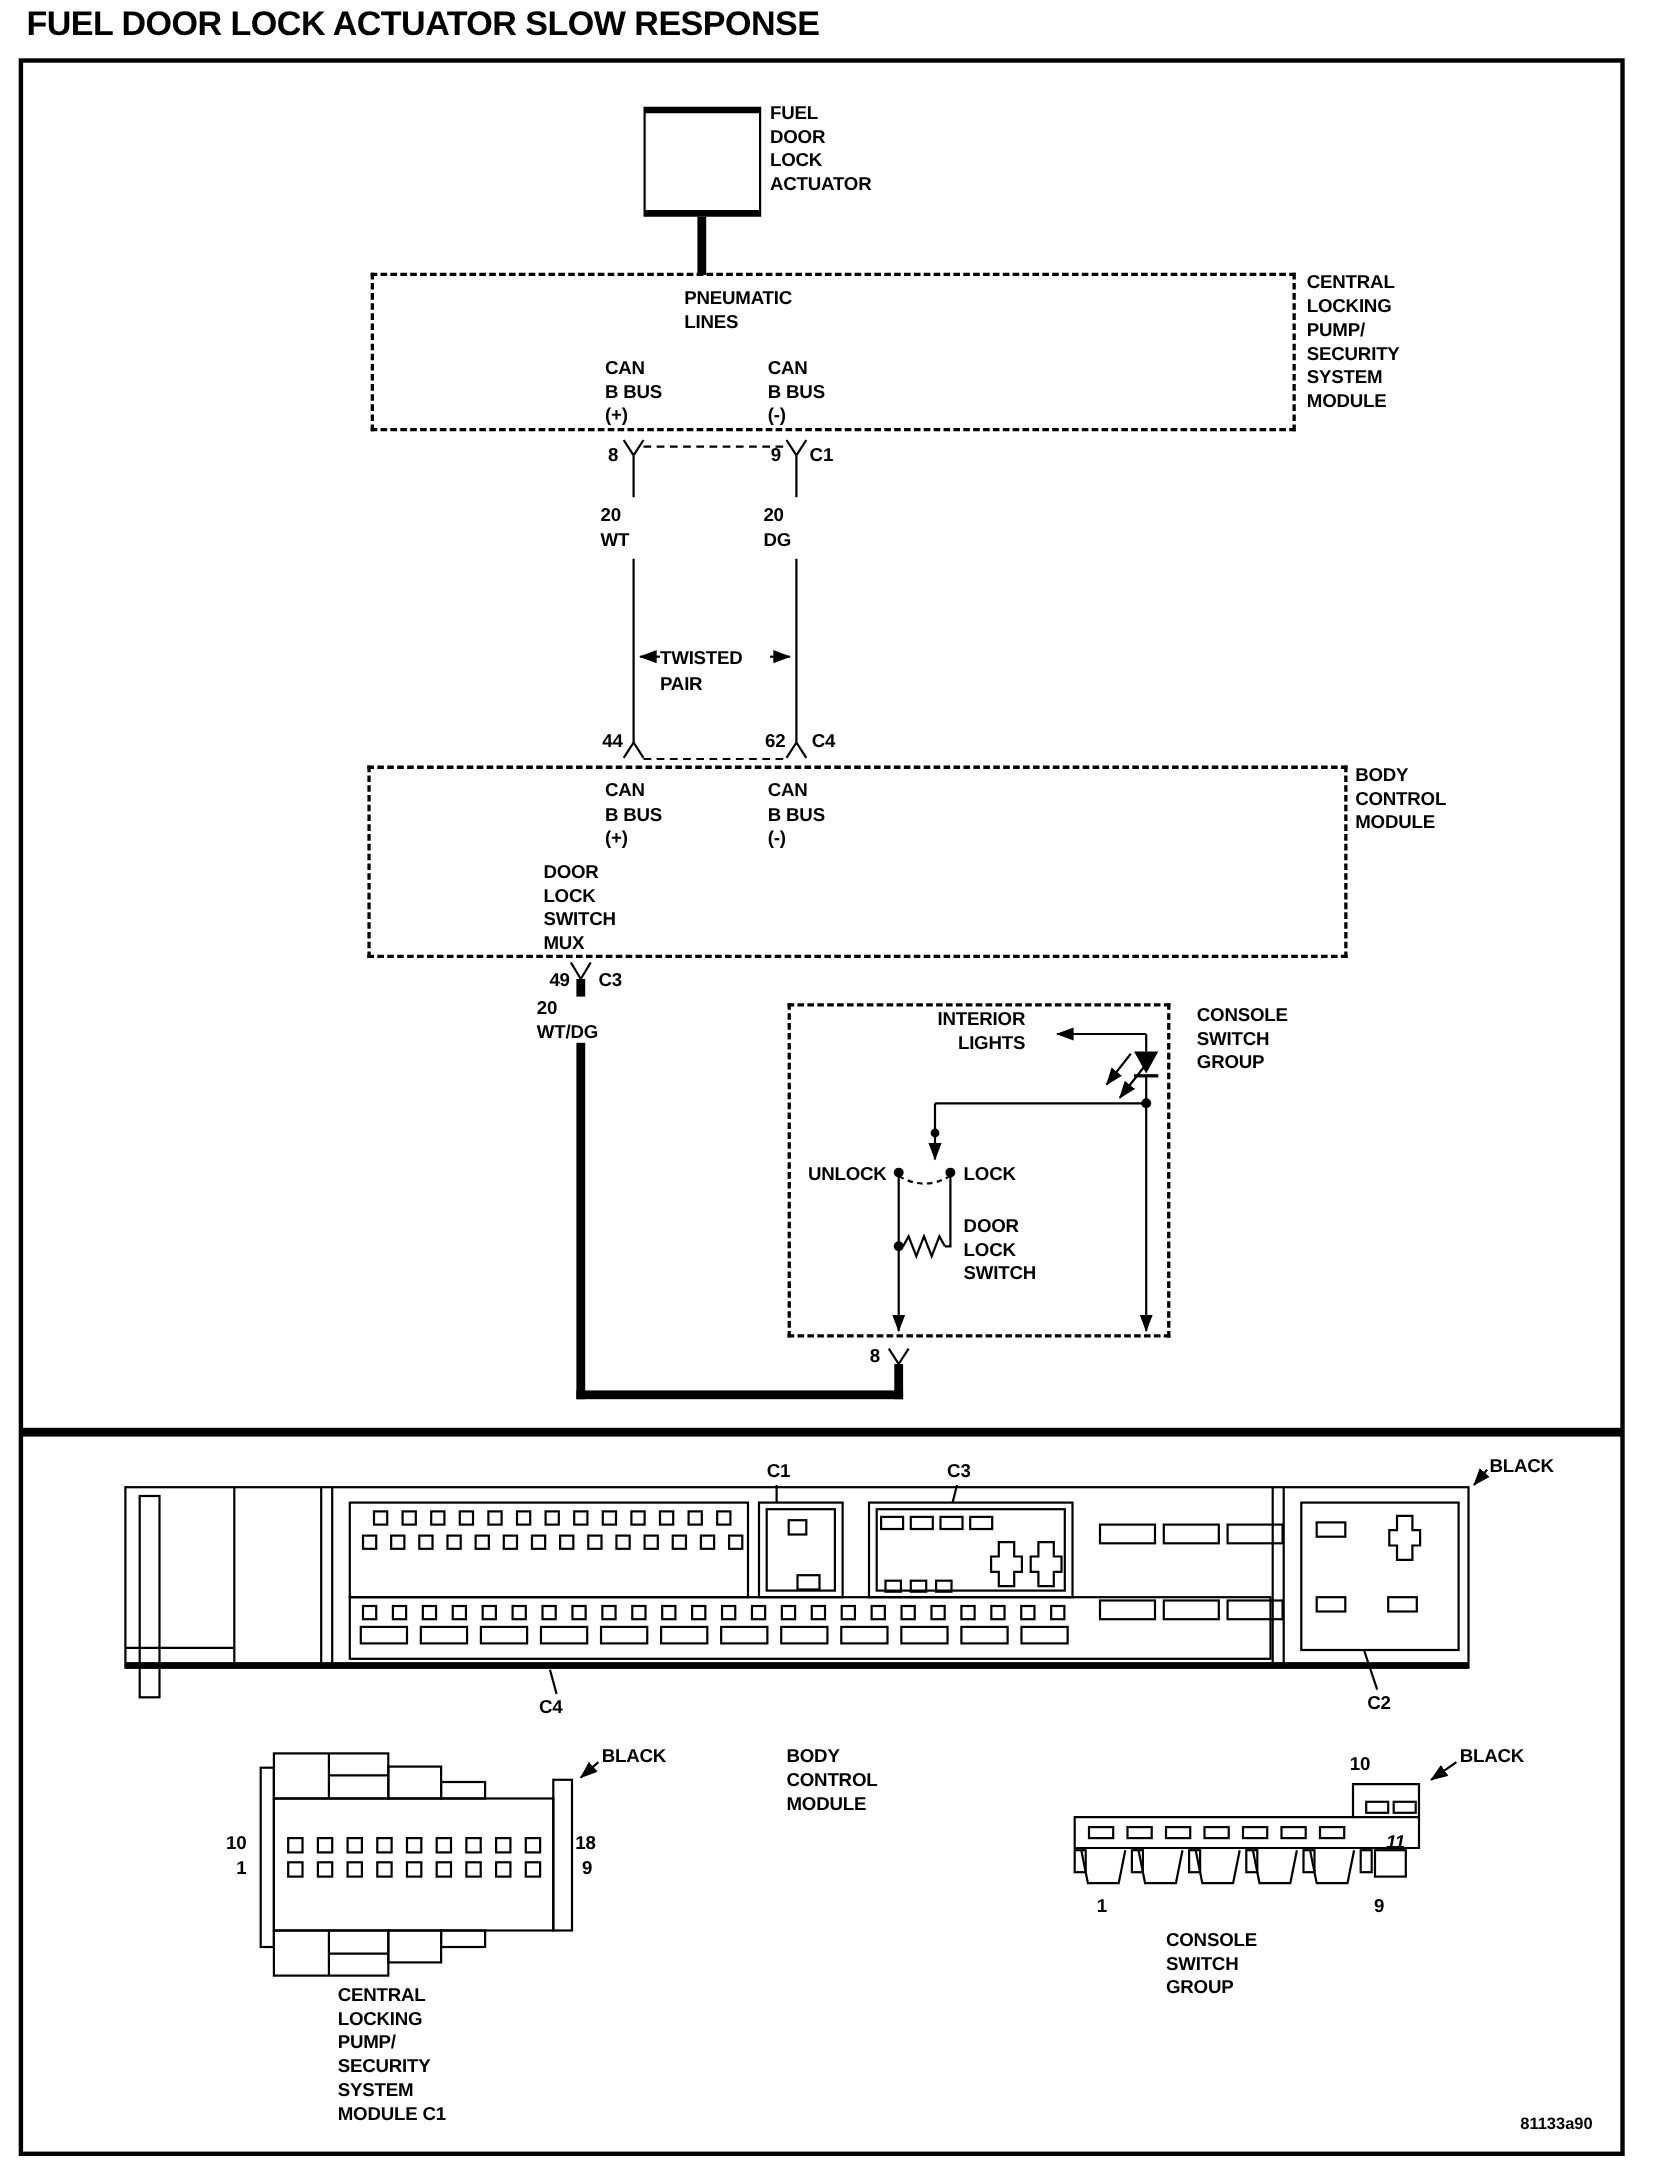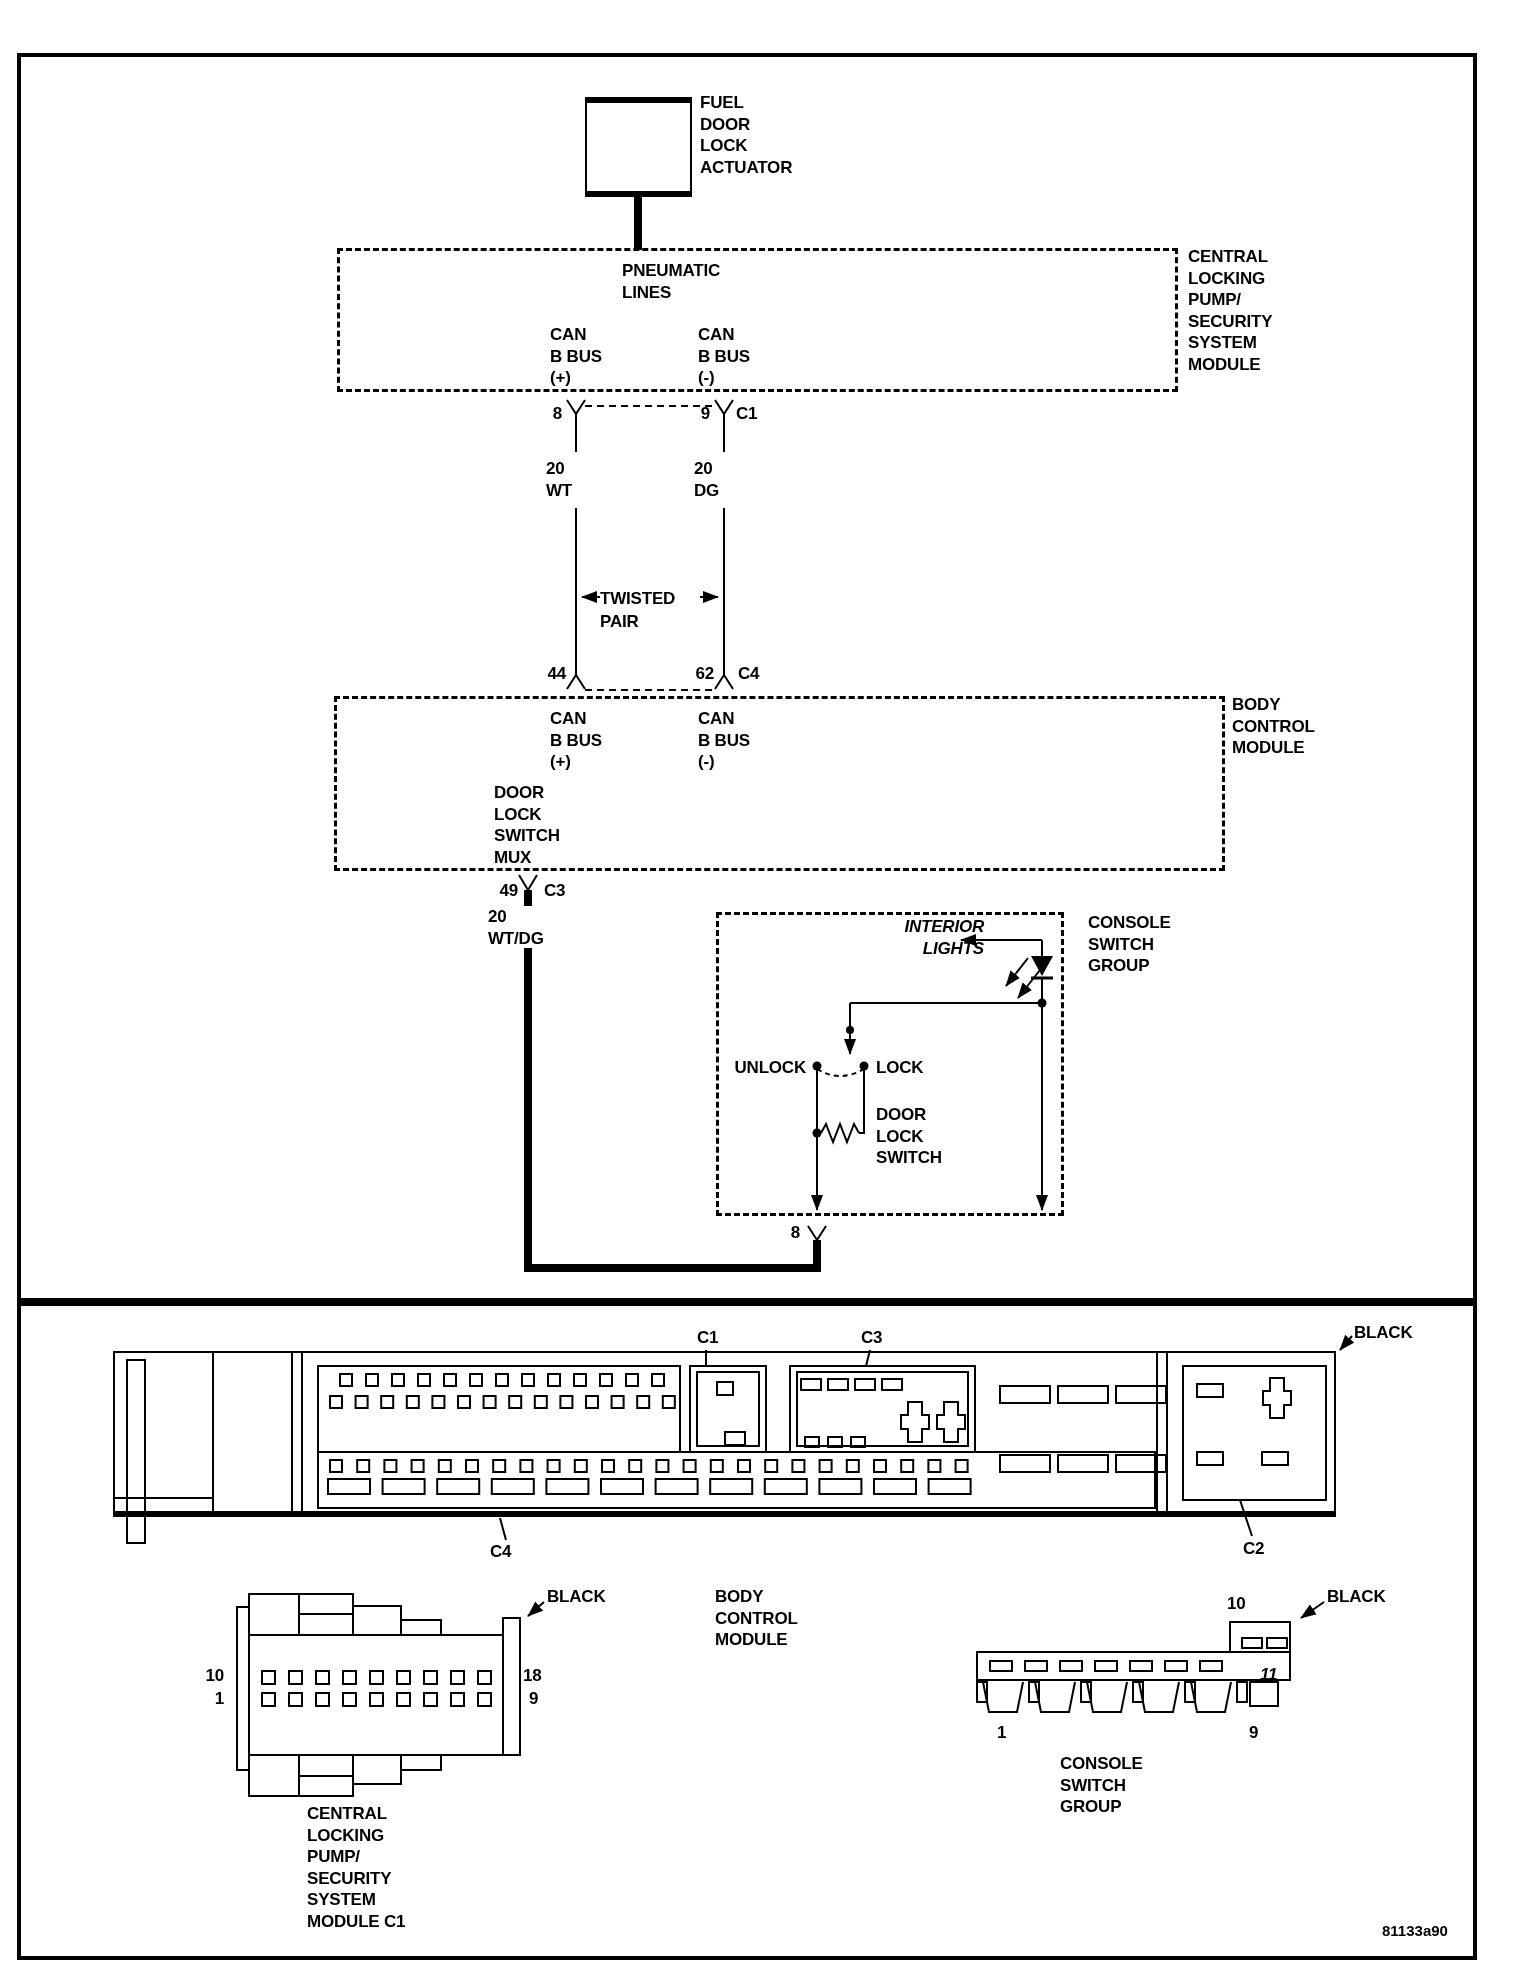--- a/index.html
+++ b/index.html
@@ -19,20 +19,21 @@
   #module2-box{left:334px;top:696px;width:891px;height:175px;}
   #console-box{left:716px;top:912px;width:348px;height:304px;}
   #art{position:absolute;left:0;top:0;pointer-events:none;}
   #footer-code{position:absolute;left:1382px;top:1922px;font:bold 15px "Liberation Sans",sans-serif;}
 </style>
 </head>
 <body>
 
 <div id="canvas">
 
+  <div id="title" class="t0">FUEL DOOR LOCK ACTUATOR SLOW RESPONSE</div>
   <div id="frame"></div>
 
   <div id="actuator-box" class="box"></div>
   <div id="module1-box" class="box dashed"></div>
   <div id="module2-box" class="box dashed"></div>
   <div id="console-box" class="box dashed"></div>
   <div id="divider"></div>
 
   <svg id="art" width="1520" height="1982" viewBox="0 0 1520 1982">
     <defs>
@@ -308,21 +309,21 @@
 SWITCH
 MUX</div>
   <div class="t r" style="left:486px;top:880px;width:32px;">49</div>
   <div class="t" style="left:544px;top:880px;">C3</div>
   <div class="t c" style="left:488px;top:906px;width:80px;">20
 WT/DG</div>
 
   <div class="t" style="left:1088px;top:912px;">CONSOLE
 SWITCH
 GROUP</div>
-  <div class="t r" style="left:884px;top:916px;width:100px;font-style:italic;">INTERIOR
+  <div class="t r" style="left:832px;top:916px;width:100px;">INTERIOR
 LIGHTS</div>
   <div class="t r" style="left:726px;top:1057px;width:80px;">UNLOCK</div>
   <div class="t" style="left:876px;top:1057px;">LOCK</div>
   <div class="t" style="left:876px;top:1104px;">DOOR
 LOCK
 SWITCH</div>
   <div class="t r" style="left:768px;top:1222px;width:32px;">8</div>
 
   <div class="t" style="left:697px;top:1327px;">C1</div>
   <div class="t" style="left:861px;top:1327px;">C3</div>

